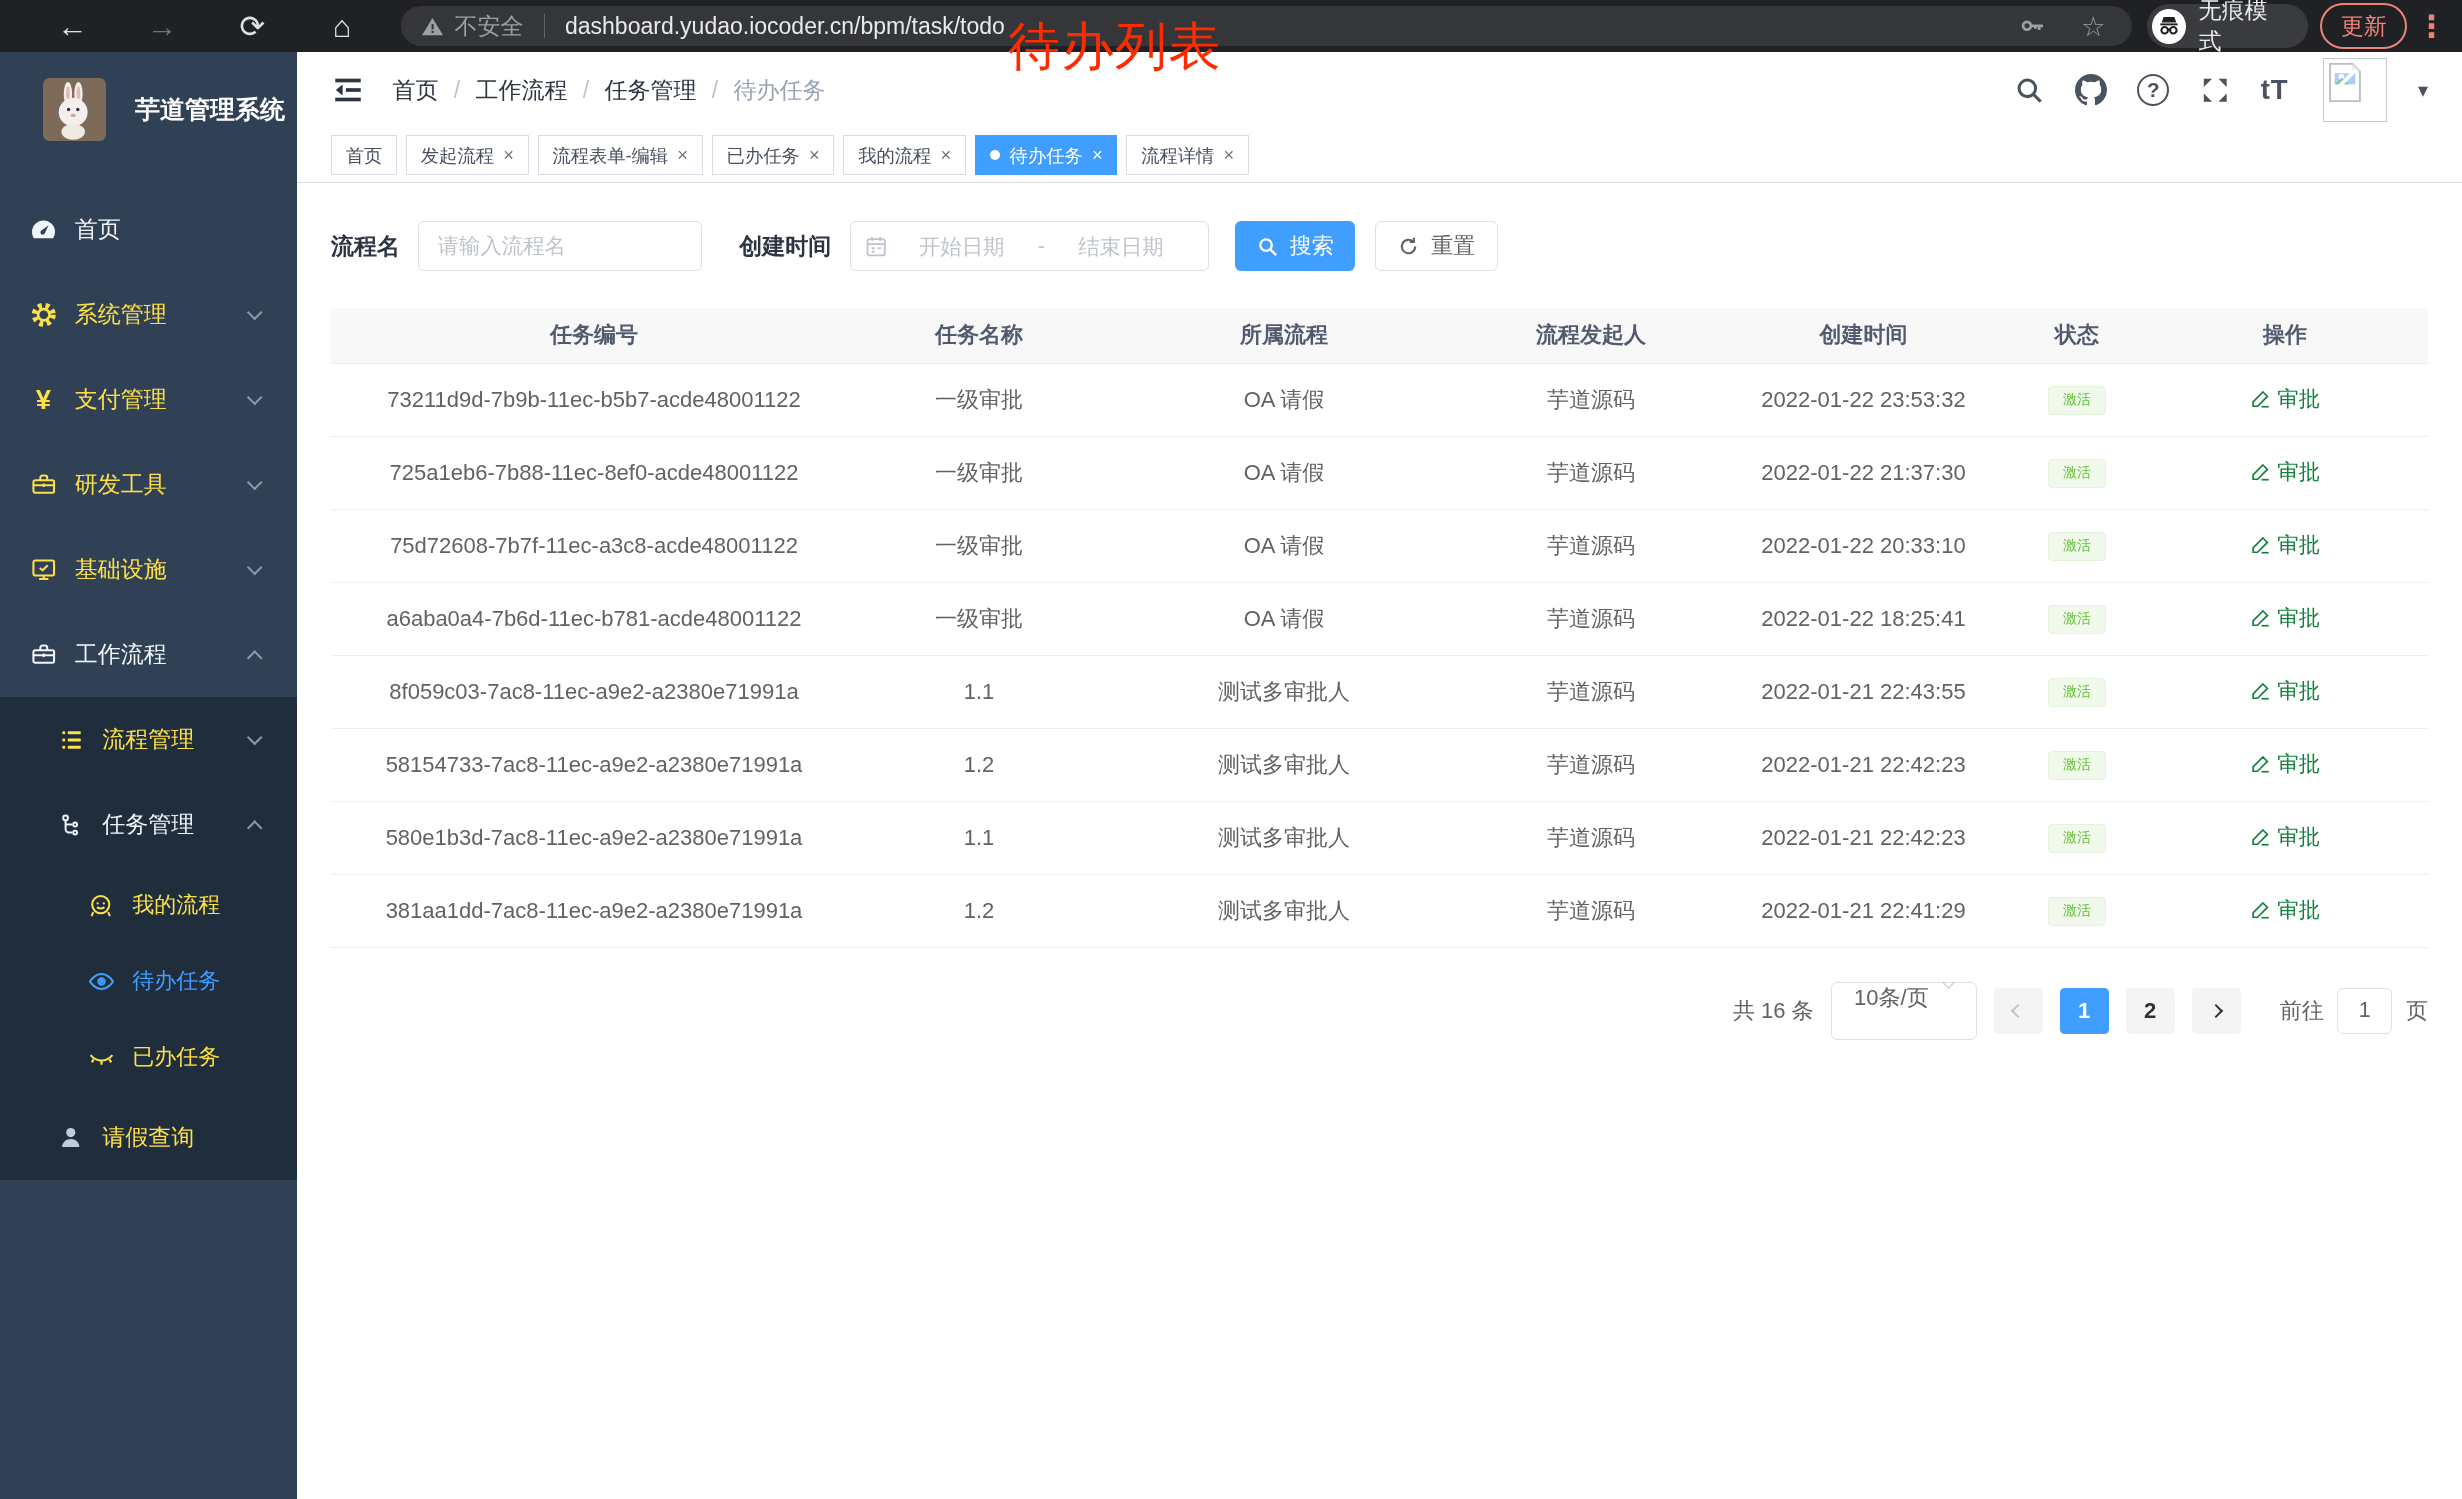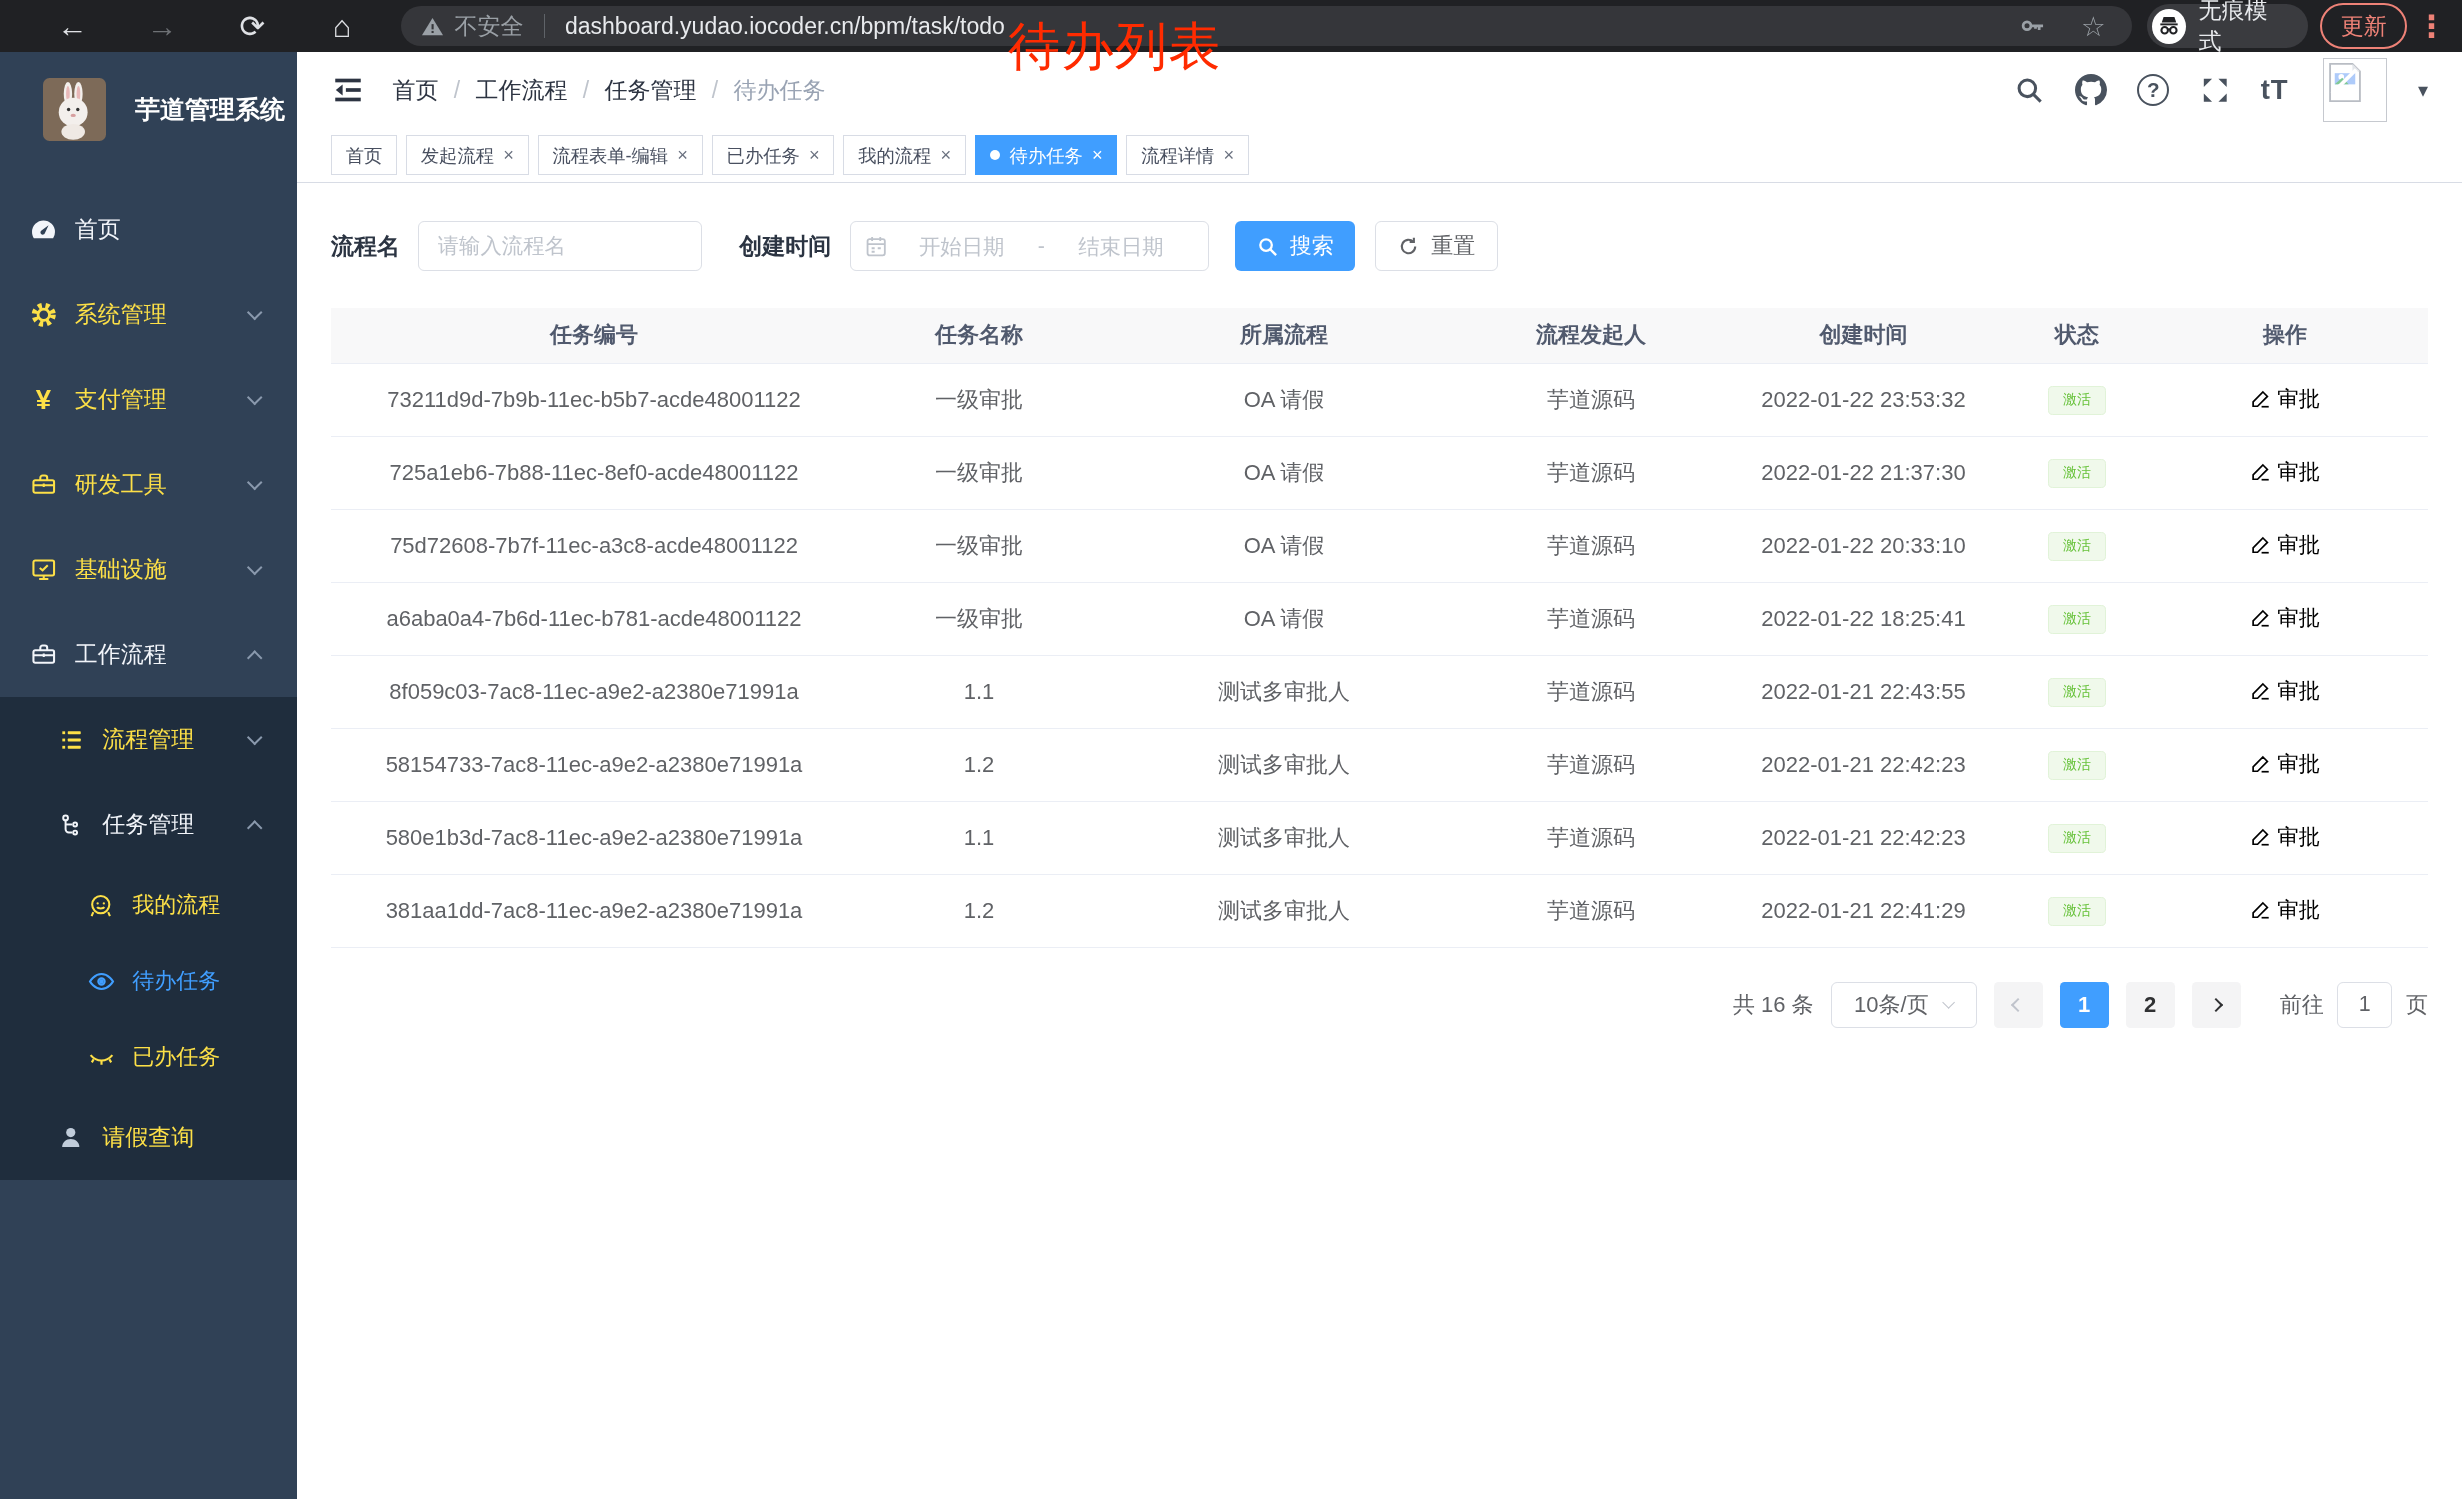--- a/index.html
+++ b/index.html
@@ -77,25 +77,25 @@
   .range .ph { flex:1; text-align:center; color:#bfc4cc; font-size:21.4px; }
   .range .dash { color:#bfc4cc; font-size:21.4px; padding:0 3.1px; }
   .btn { height:50px; border-radius:6.1px; display:inline-flex; align-items:center; gap:10.7px; padding:0 21.4px; font-size:22px; border:none; cursor:pointer; font-family:inherit; }
   .btn.primary { background:#409eff; color:#fff; margin-left:26px; }
   .btn.plain { background:#fff; border:1.5px solid #dcdfe6; color:#606266; margin-left:20px; }
 
   table.grid { width:100%; margin-top:37px; border-collapse:collapse; table-layout:fixed; }
   .grid th { height:55px; background:#f8f8f9; color:#515a6e; font-size:22px; font-weight:700; text-align:center; border-bottom:1.5px solid #ebeef5; }
   .grid td { height:73px; color:#606266; font-size:22px; text-align:center; border-bottom:1.5px solid #ebeef5; background:#fff; }
   .badge { display:inline-block; background:#f0f9eb; border:1.5px solid #e1f3d8; color:#67c23a; font-size:14px; padding:4.6px 13.7px; border-radius:4.6px; }
-  .action { color:#000000; font-size:21.4px; display:inline-flex; align-items:center; gap:6.1px; text-decoration:none; cursor:pointer; }
+  .action { color:#15803d; font-size:21.4px; display:inline-flex; align-items:center; gap:6.1px; text-decoration:none; cursor:pointer; }
 
   
   .pagination { margin-top:34px; display:flex; align-items:center; justify-content:flex-end; gap:17px; font-size:22px; color:#606266; padding-bottom:46px; }
-  .psel { width:146px; height:46px; border:1.5px solid #dcdfe6; border-radius:6.1px; display:flex; align-items:center; justify-content:center; gap:15.3px; cursor:pointer; }
+  .psel { width:146px; height:58px; border:1.5px solid #dcdfe6; border-radius:6.1px; display:flex; align-items:flex-start; justify-content:center; gap:15.3px; cursor:pointer; }
   .psel .chev { width:9.2px; height:9.2px; border-color:#c0c4cc; border-width:1.5px; }
   .pbtn { min-width:49px; height:46px; border-radius:4.6px; background:#f4f4f5; display:flex; align-items:center; justify-content:center; font-weight:700; color:#303133; cursor:pointer; }
   .pbtn.active { background:#409eff; color:#fff; }
   .pchev { width:10px; height:10px; border-right:2.3px solid #303133; border-bottom:2.3px solid #303133; }
   .pchev.left { transform:rotate(135deg); border-color:#c0c4cc; }
   .pchev.right { transform:rotate(-45deg); }
   .goto { display:flex; align-items:center; gap:13.7px; margin-left:22px; }
   .goto-input { width:55px; height:46px; border:1.5px solid #dcdfe6; border-radius:6.1px; text-align:center; font-size:21.4px; color:#606266; outline:none; font-family:inherit; }
 </style>
 </head>

